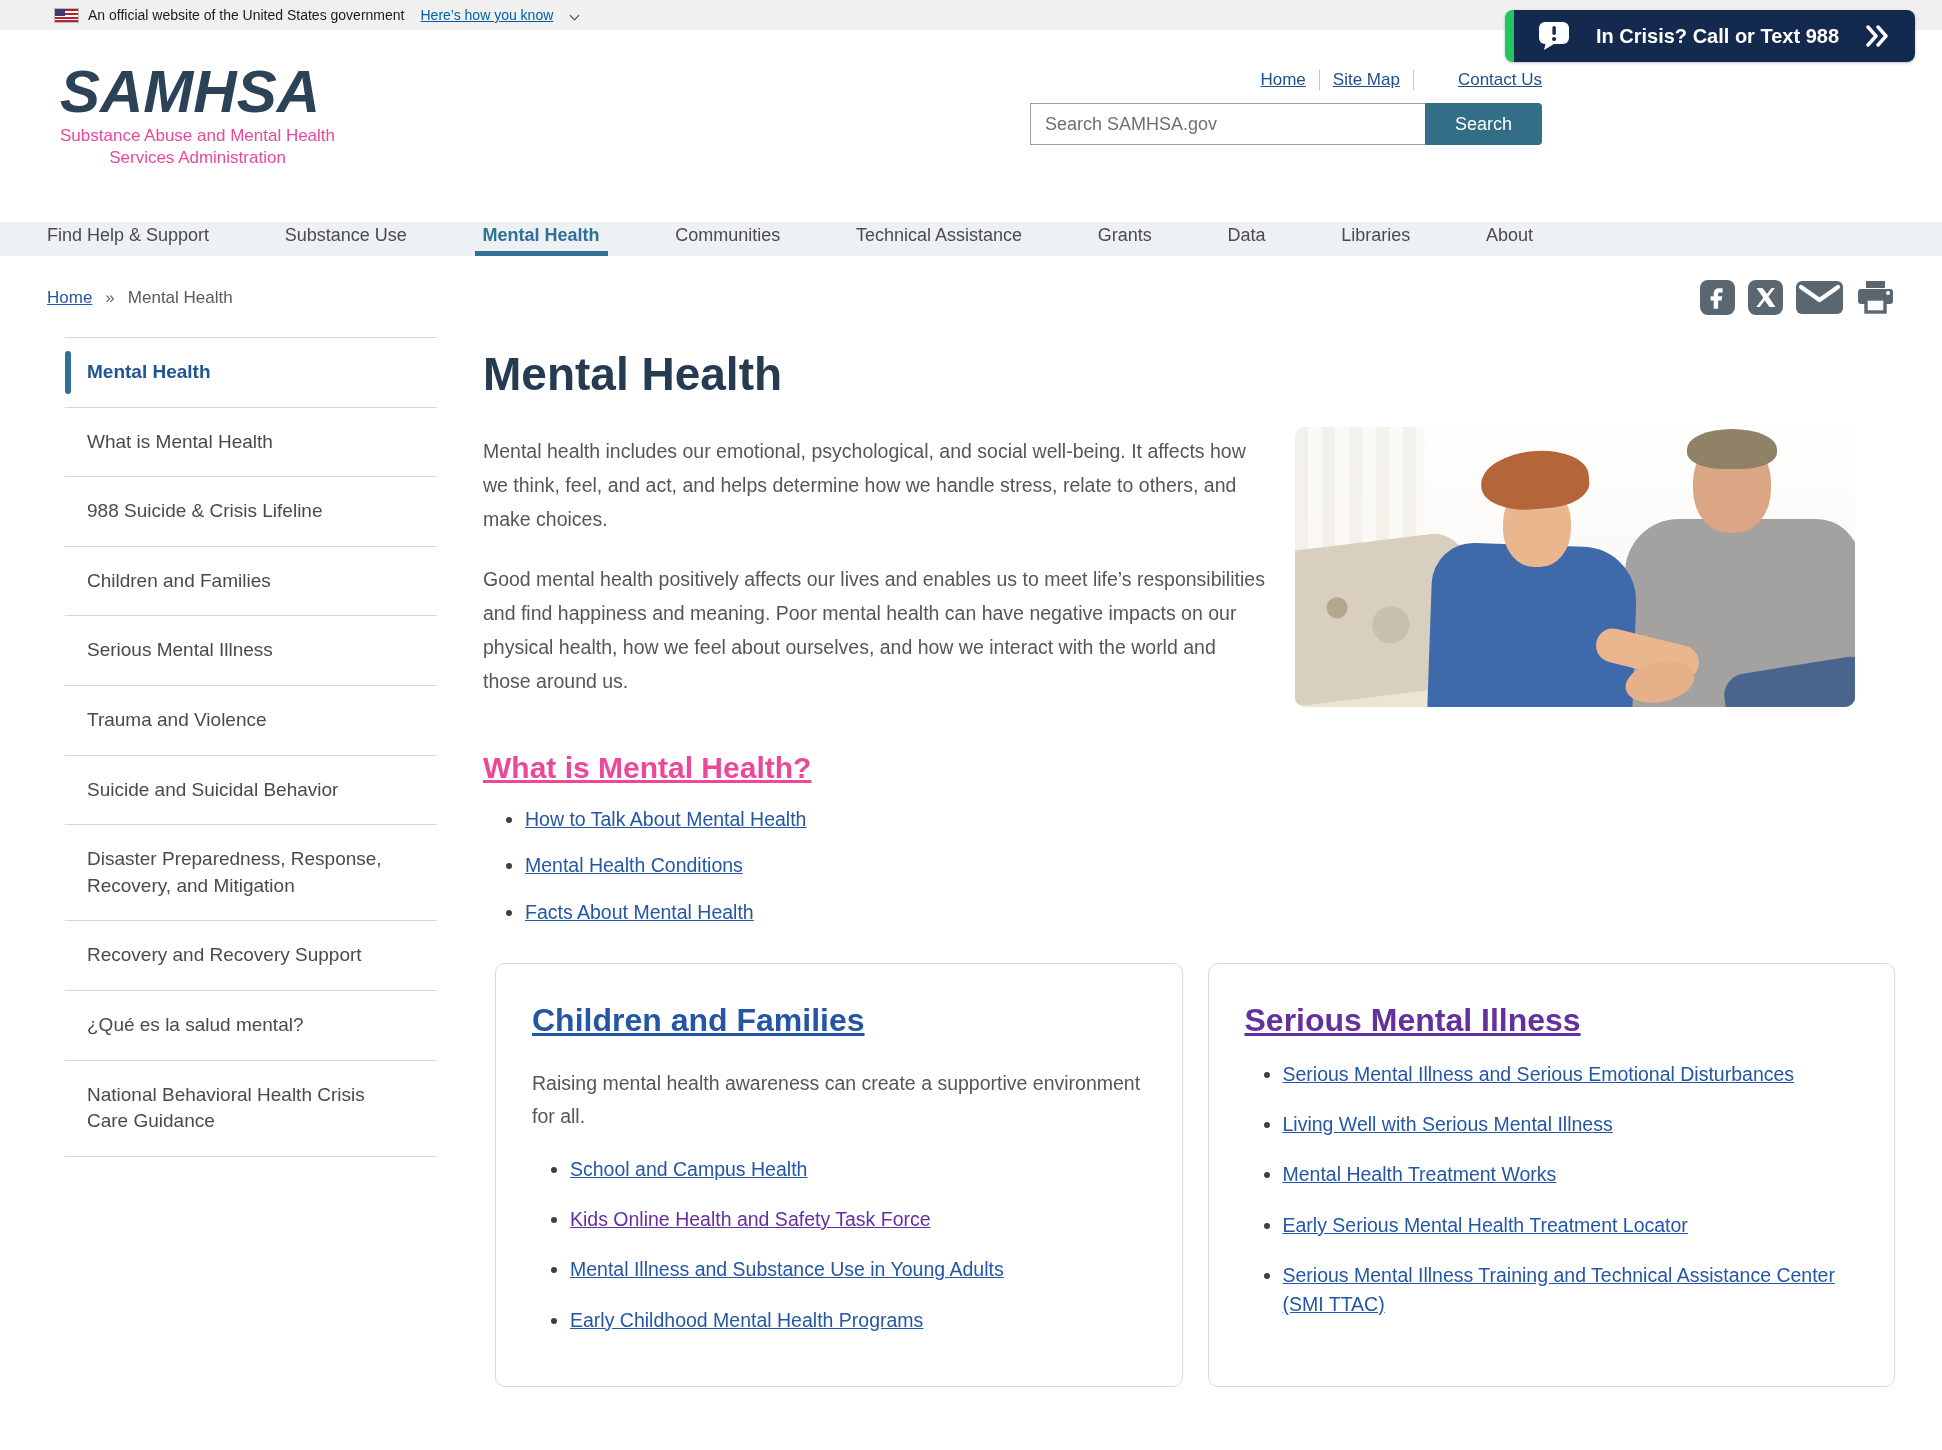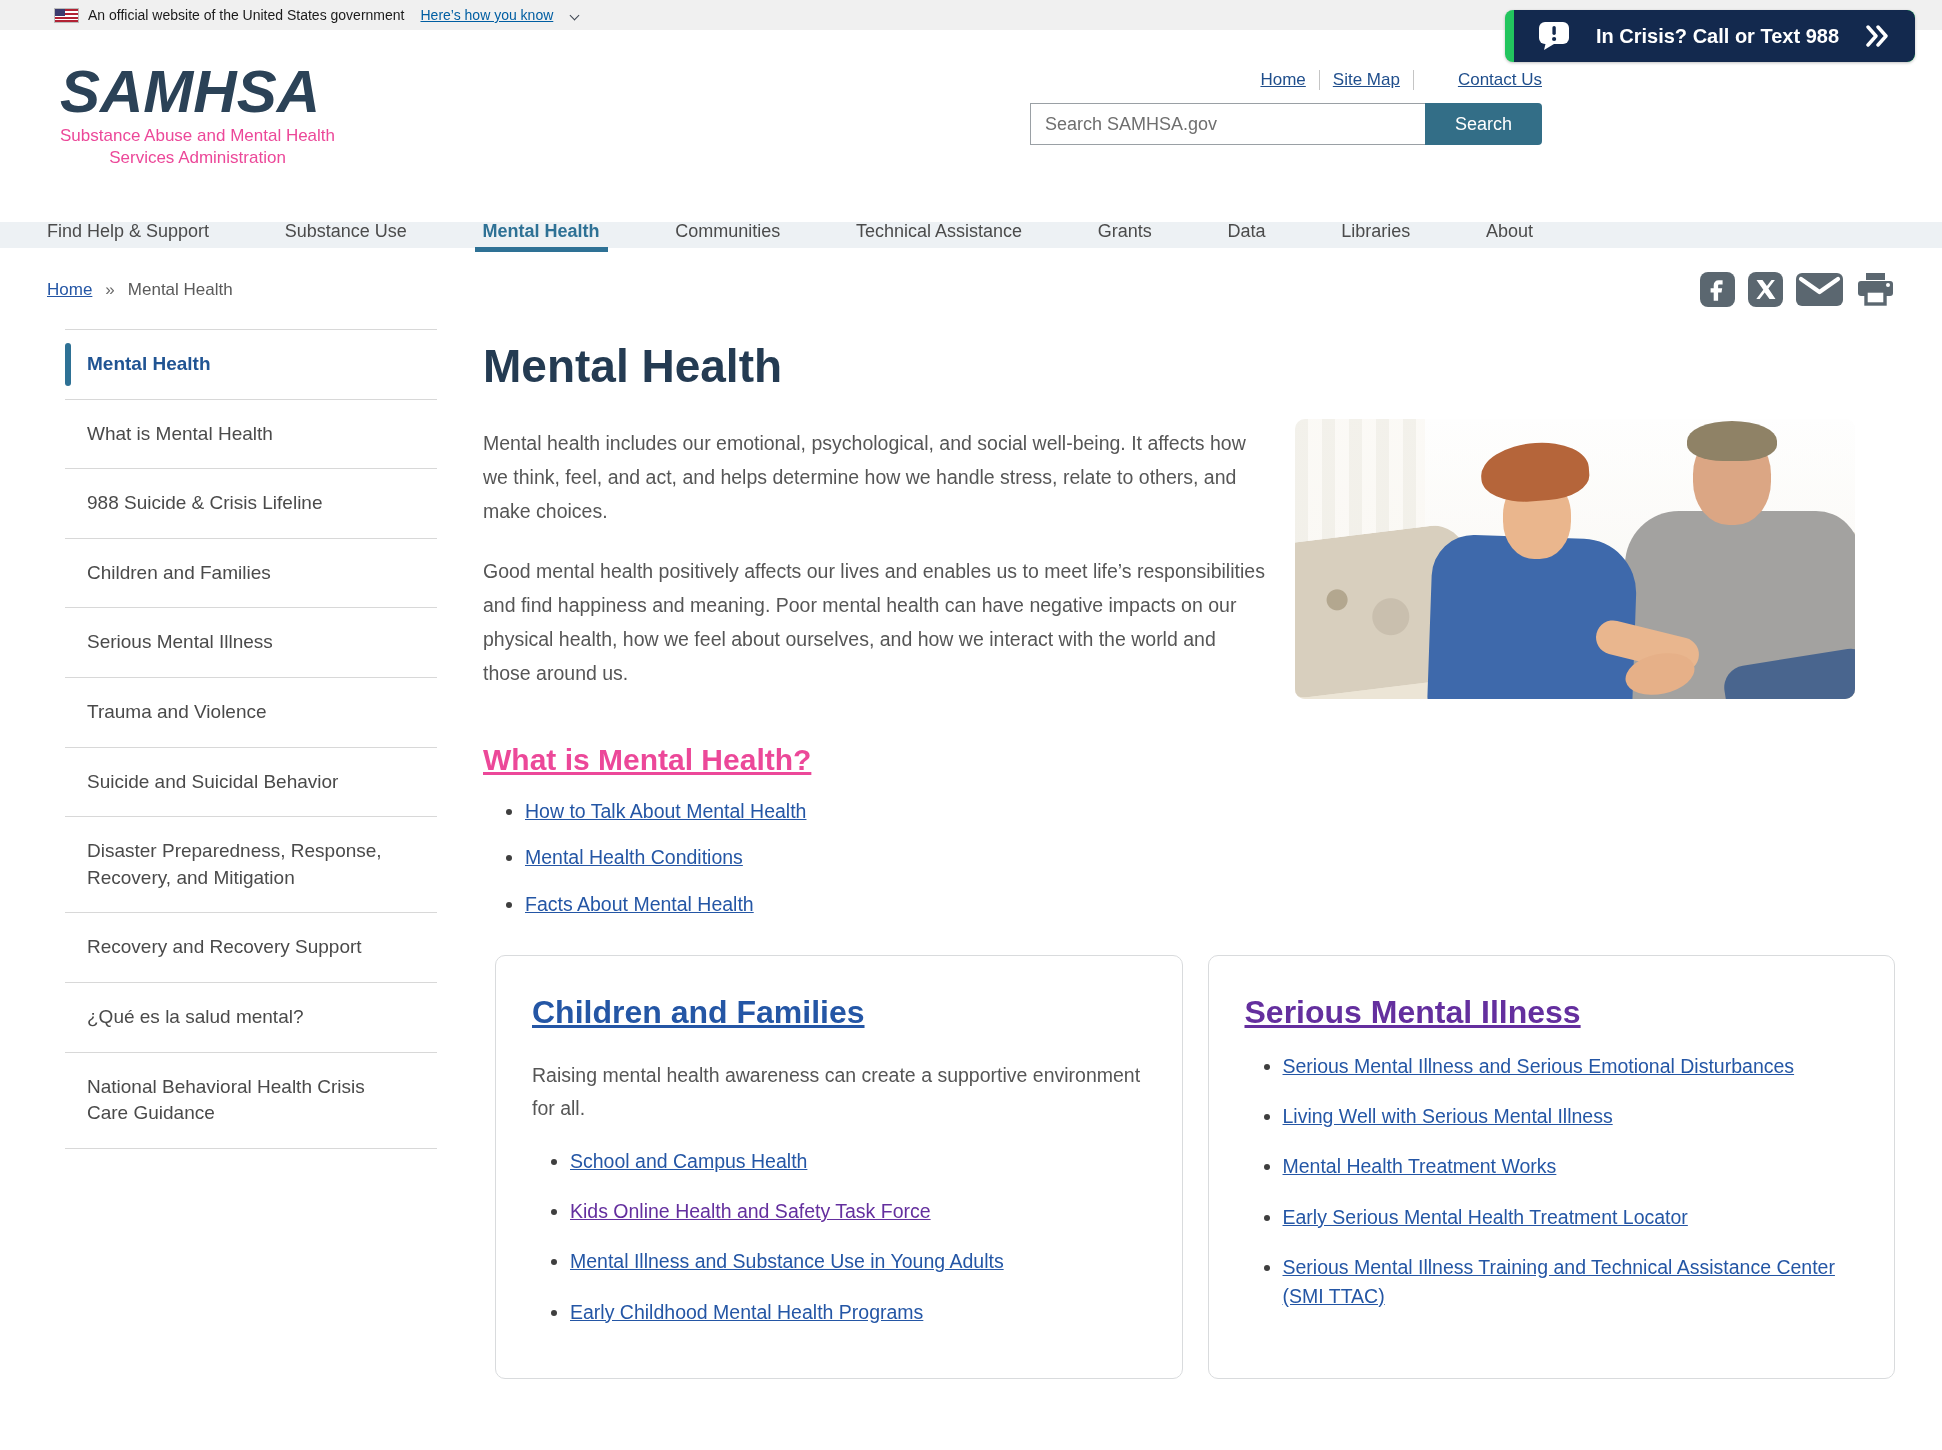--- a/index.html
+++ b/index.html
@@ -38,21 +38,21 @@
   .util-link:last-child { padding-right:0;padding-left:44px; }
   .util-link:not(:first-child) { border-left:1px solid #c5c5c5; }
   .search { position:absolute; top:73px; right:400px; display:flex; }
   .search-input { width:395px; height:42px; border:1px solid #9aa0a5; border-right:none;
     font-size:18px; padding:0 14px; color:#4f4f4f; font-family:"Liberation Sans",sans-serif; }
   .search-input::placeholder { color:#6f6f6f; }
   .search-btn { width:117px; height:42px; background:#336e87; color:#fff; font-size:18px;
     border:none; border-radius:0 4px 4px 0; font-family:"Liberation Sans",sans-serif; cursor:pointer; }
 
   
-  .nav { background:#edf1f4; height:26px; display:flex; align-items:center;
+  .nav { background:#edf1f4; height:34px; display:flex; align-items:center;
     justify-content:space-between; padding:0 409px 8px 47px; }
   .nav-item { line-height:41px; position:relative; color:#4b4b4b; font-size:18px;
     text-decoration:none; white-space:nowrap; }
   .nav-item.active { color:#2e7195; font-weight:600; }
   .nav-item.active::after { content:''; position:absolute; left:-8px; right:-8px; bottom:0;
     height:5px; background:#2e7195; }
 
   
   .page-head { display:flex; justify-content:space-between; align-items:center;
     padding:24px 47px 8px 47px; }

